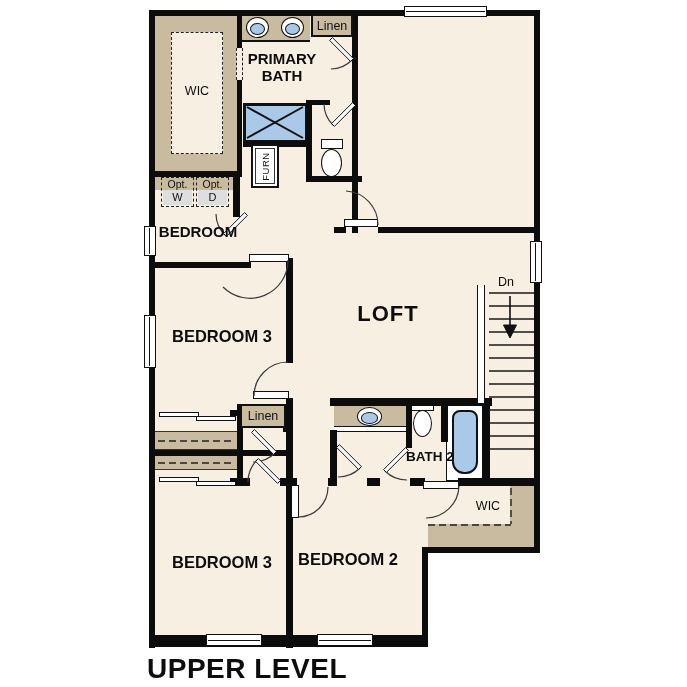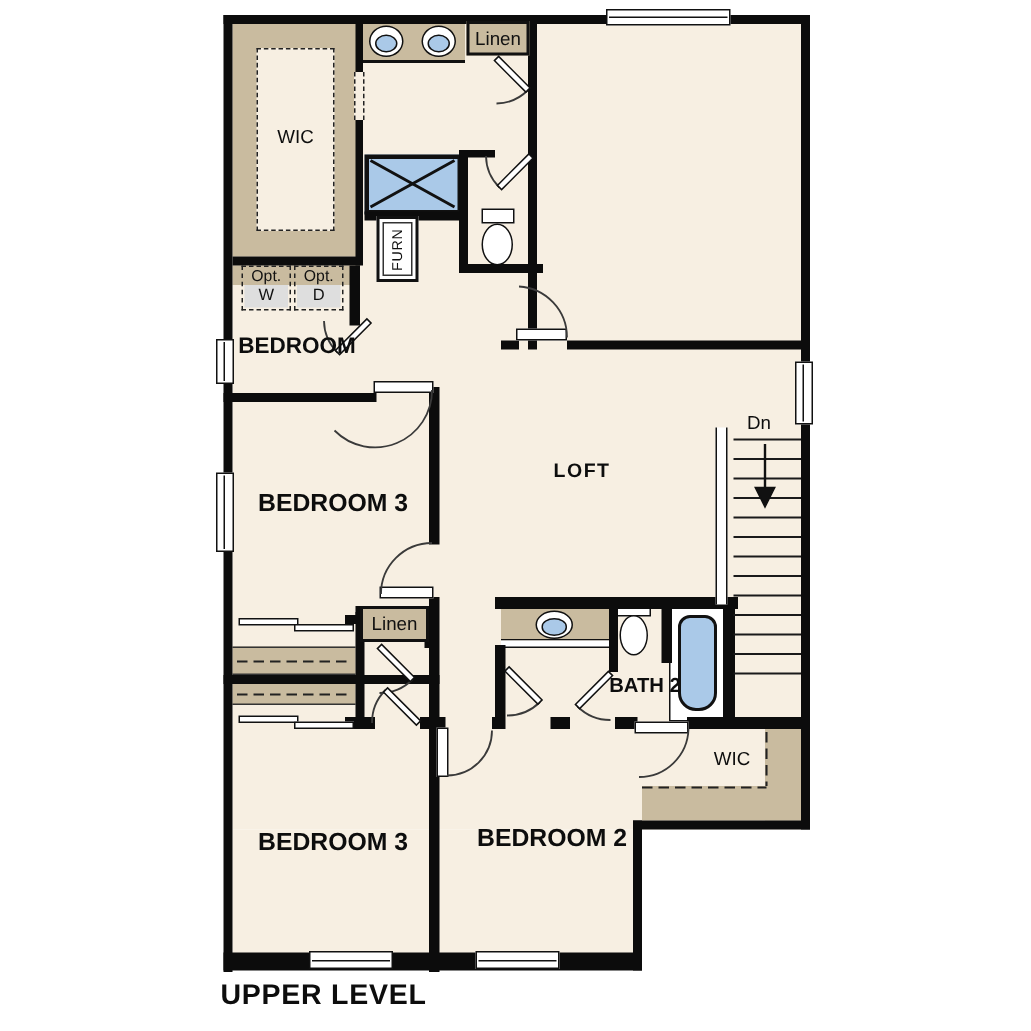--- a/index.html
+++ b/index.html
@@ -41,22 +41,22 @@
   .furn{position:absolute;background:#fff;border:2.5px solid #111;box-sizing:border-box;z-index:5;}
   .furn .inner{position:absolute;left:2px;right:2px;top:2px;bottom:2px;border:1px solid #333;
        display:flex;align-items:center;justify-content:center;}
   .furn .inner span{transform:rotate(-90deg);font-size:9.5px;letter-spacing:.5px;color:#111;}
   svg.overlay{position:absolute;left:0;top:0;z-index:6;pointer-events:none;}
   .lbl{position:absolute;transform:translate(-50%,-50%);font-weight:bold;color:#0d0d0d;
        text-align:center;white-space:nowrap;line-height:1.12;z-index:8;}
   .lbl.wrap{white-space:normal;}
   .s17{font-size:16.5px;} .s15{font-size:15px;} .s14{font-size:13.5px;}
   .s12{font-size:12.5px;font-weight:normal;}
-  .loftsize{font-size:13px;letter-spacing:1px;}
-  .title{position:absolute;font-weight:bold;font-size:19px;letter-spacing:.5px;color:#0d0d0d;z-index:8;}
+  .loftsize{font-size:22px;letter-spacing:1px;}
+  .title{position:absolute;font-weight:bold;font-size:28px;letter-spacing:.5px;color:#0d0d0d;z-index:8;}
 </style>
 </head>
 <body>
 
 <div class="plan">
 
   <div class="cream" style="left:155px;top:16px;width:379px;height:537px;"></div>
   <div class="cream" style="left:155px;top:553px;width:267px;height:83px;"></div>
 
   <div class="tanreg" style="left:155px;top:16px;width:85px;height:155px;"></div>
@@ -212,22 +212,23 @@
     </g>
     <g stroke="#222" stroke-width="1.4" stroke-dasharray="7 4" fill="none">
       <line x1="158" y1="441" x2="235" y2="441"></line>
       <line x1="158" y1="463" x2="235" y2="463"></line>
       <line x1="511" y1="488" x2="511" y2="524"></line>
       <line x1="428" y1="525" x2="511" y2="525"></line>
     </g>
   </svg>
 
   <div class="lbl s12" style="left:197px;top:91px;">WIC</div>
+  <div class="lbl s15 wrap" style="left:282px;top:68px;width:80px;">PRIMARY BATH</div>
   <div class="lbl s15" style="left:198px;top:232px;">BEDROOM</div>
   <div class="lbl s17" style="left:222px;top:336px;">BEDROOM 3</div>
   <div class="lbl loftsize" style="left:388px;top:314px;">LOFT</div>
   <div class="lbl s12" style="left:506px;top:282px;">Dn</div>
   <div class="lbl s14 wrap" style="left:430px;top:457px;width:48px;">BATH 2</div>
   <div class="lbl s12" style="left:488px;top:506px;">WIC</div>
   <div class="lbl s17" style="left:222px;top:562px;text-align:right;">BEDROOM 3</div>
-  <div class="lbl s17" style="left:368px;top:559px;">BEDROOM 2</div>
+  <div class="lbl s17" style="left:348px;top:559px;">BEDROOM 2</div>
   <div class="title" style="left:147px;top:653px;">UPPER LEVEL</div>
 </div>
 
 </body></html>

